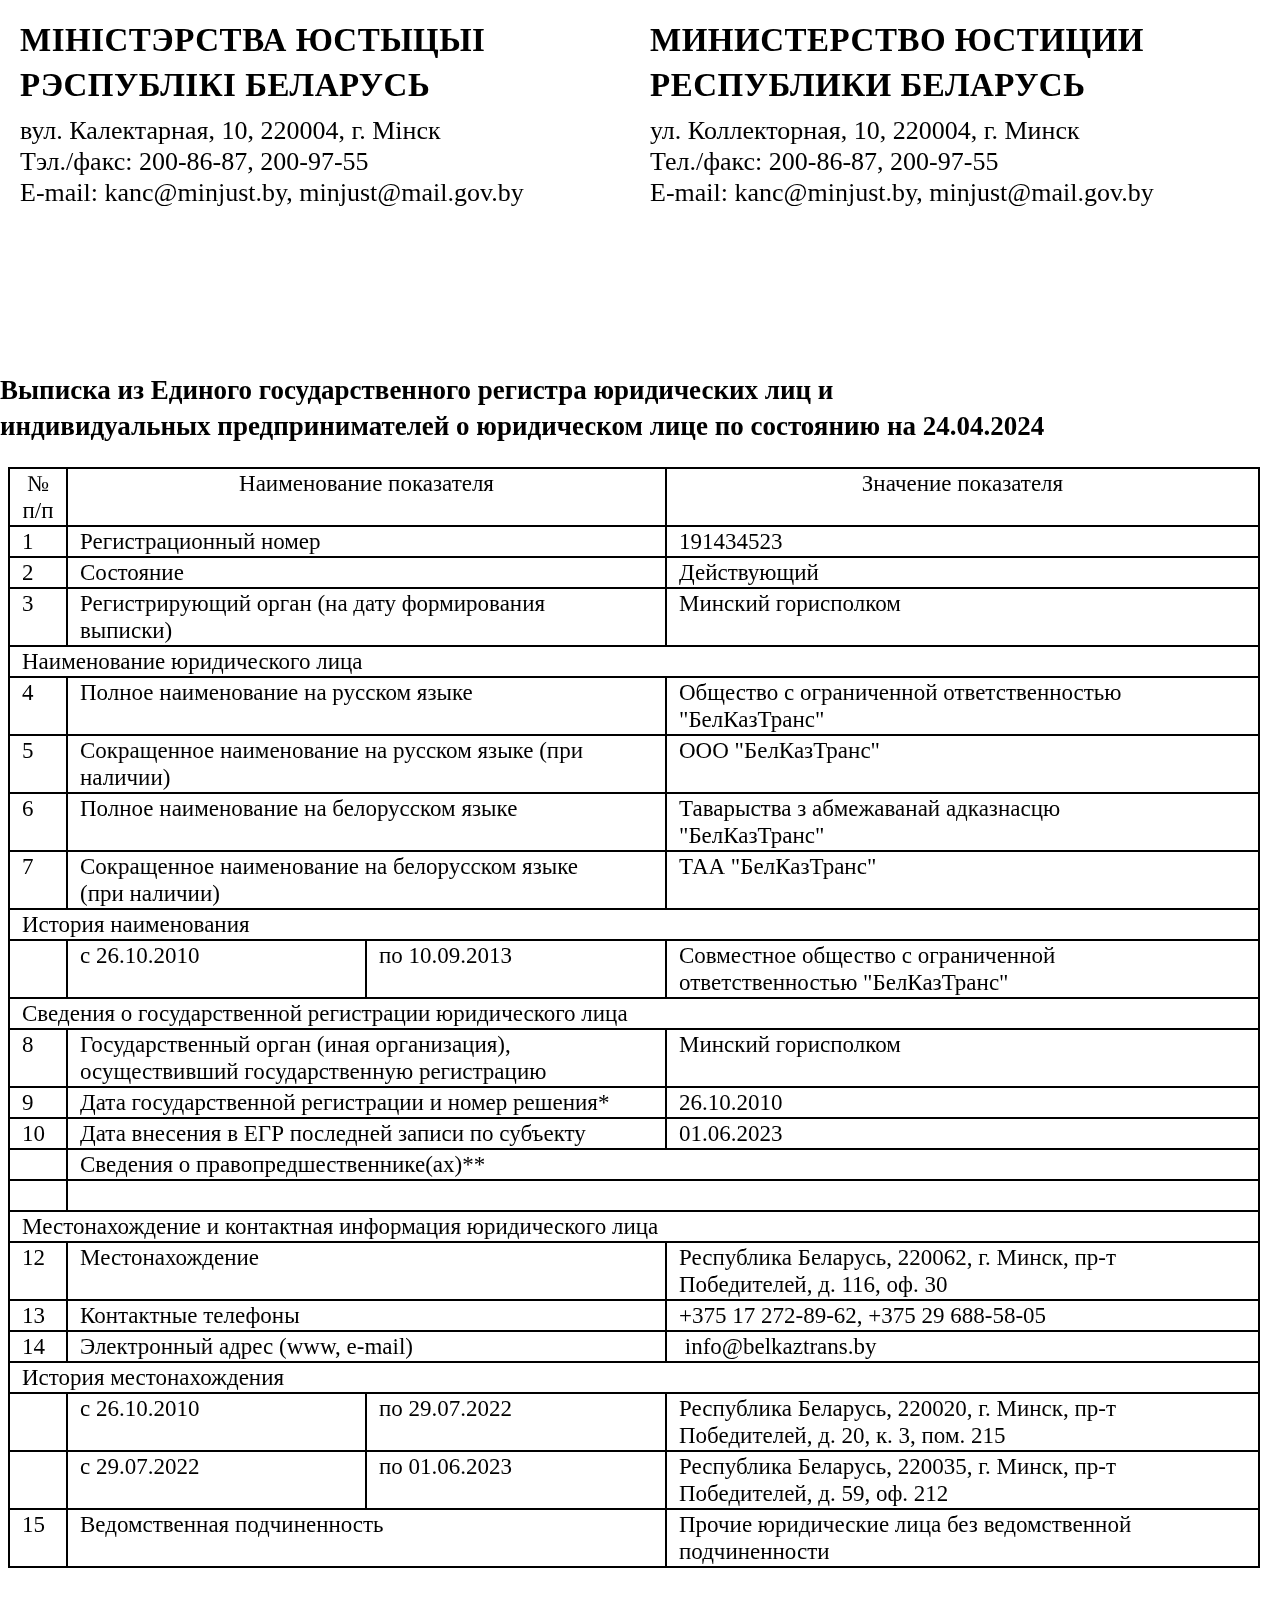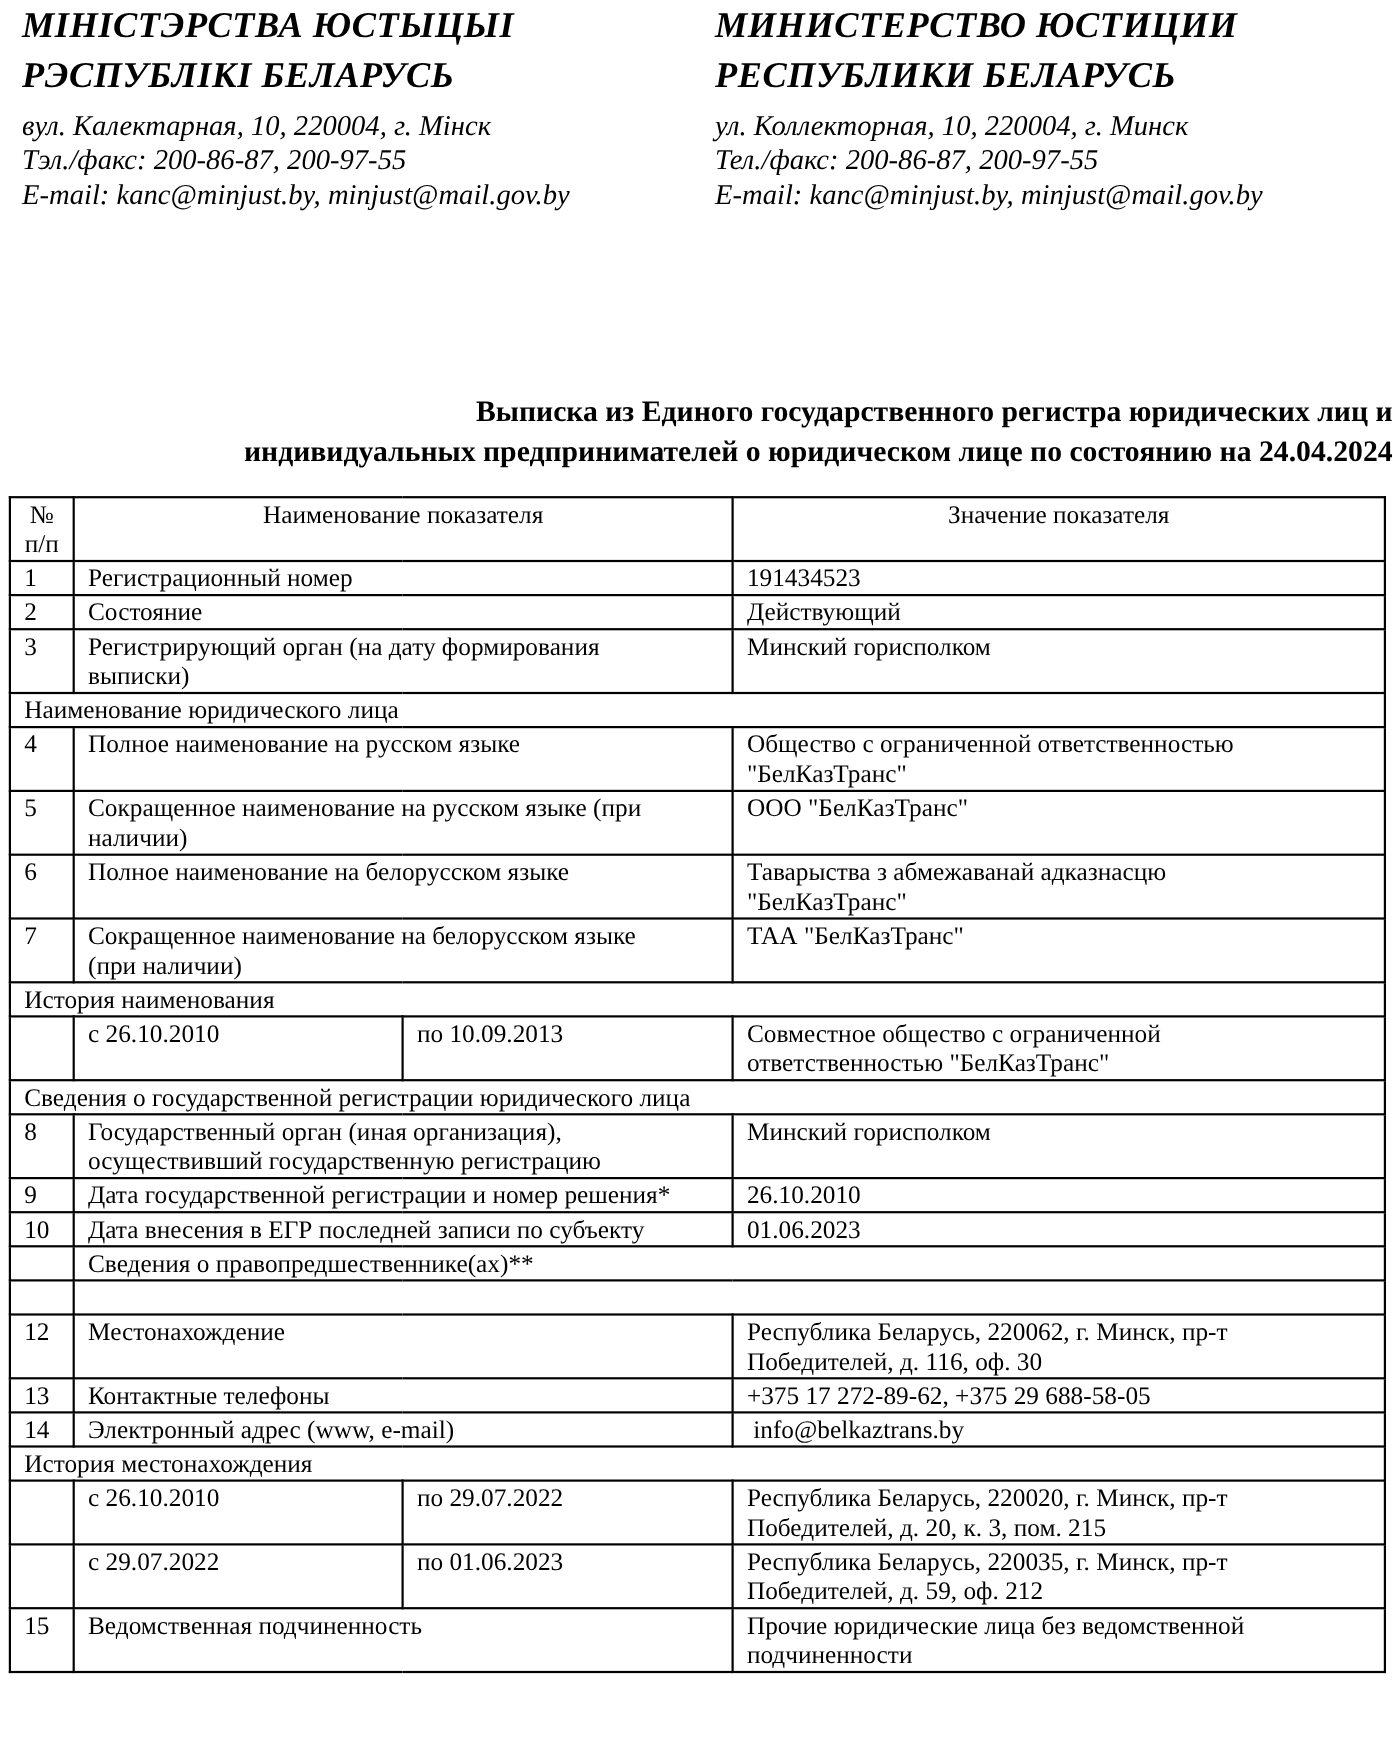--- a/index.html
+++ b/index.html
@@ -9,40 +9,39 @@
     overflow: hidden;
     color: #000000;
     font-family: "Liberation Serif", "DejaVu Serif", serif;
   }
   .page { width: 1266px; height: 1600px; position: relative; }
 
   
   .letterhead {
     display: grid;
     grid-template-columns: 630px 616px;
-    padding: 2px 0 0 20px;
-    font-style: italic;
+    padding: 18px 0 0 20px;
   }
   .org-name {
     font-size: 33px;
     font-weight: bold;
     line-height: 45px;
     white-space: pre-line;
     letter-spacing: 0.5px;
   }
   .contact {
     margin-top: 7px;
     font-size: 26px;
     line-height: 31px;
   }
 
   
   .doc-title {
     margin-top: 164px;
-    text-align: right;
+    text-align: left;
     font-size: 27px;
     font-weight: bold;
     line-height: 36px;
     white-space: pre-line;
   }
 
   
   table.register {
     margin: 23px 0 0 8px;
     width: 1250px;
@@ -184,20 +183,23 @@
           <td>01.06.2023</td>
         </tr>
         <tr class="row-section">
           <td class="num"></td>
           <td class="center" colspan="3">Сведения о правопредшественнике(ах)**</td>
         </tr>
         <tr class="row-empty">
           <td class="num"></td>
           <td colspan="3"></td>
         </tr>
+        <tr class="row-section">
+          <td class="center bold" colspan="4">Местонахождение и контактная информация юридического лица</td>
+        </tr>
         <tr class="row-data">
           <td class="num">12</td>
           <td colspan="2">Местонахождение</td>
           <td>Республика Беларусь, 220062, г. Минск, пр-т
 Победителей, д. 116, оф. 30</td>
         </tr>
         <tr class="row-data">
           <td class="num">13</td>
           <td colspan="2">Контактные телефоны</td>
           <td>+375 17 272-89-62, +375 29 688-58-05</td>

